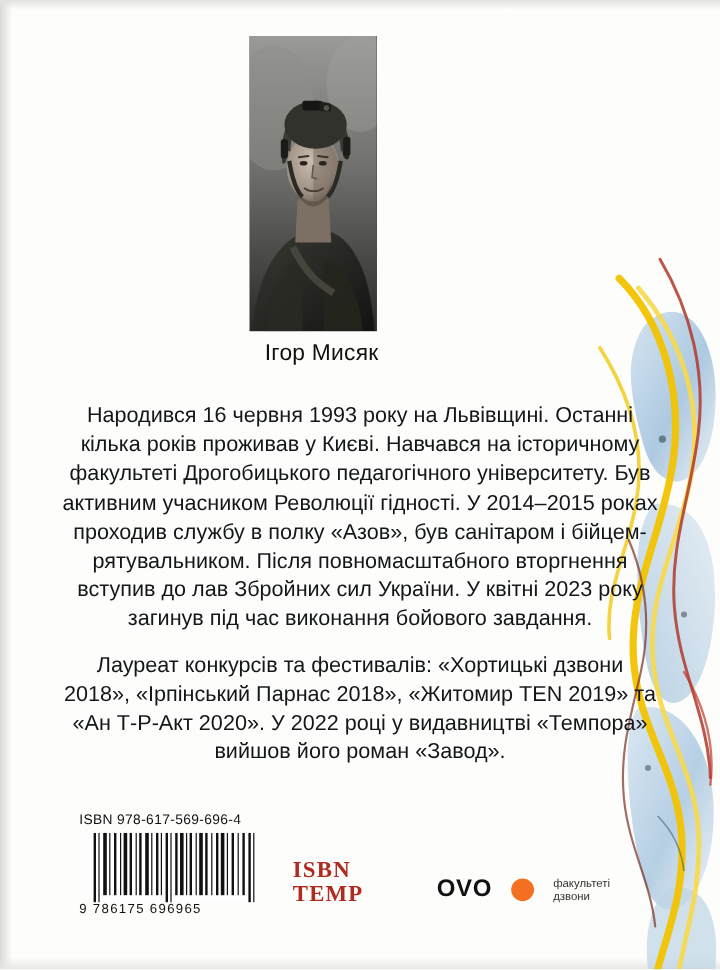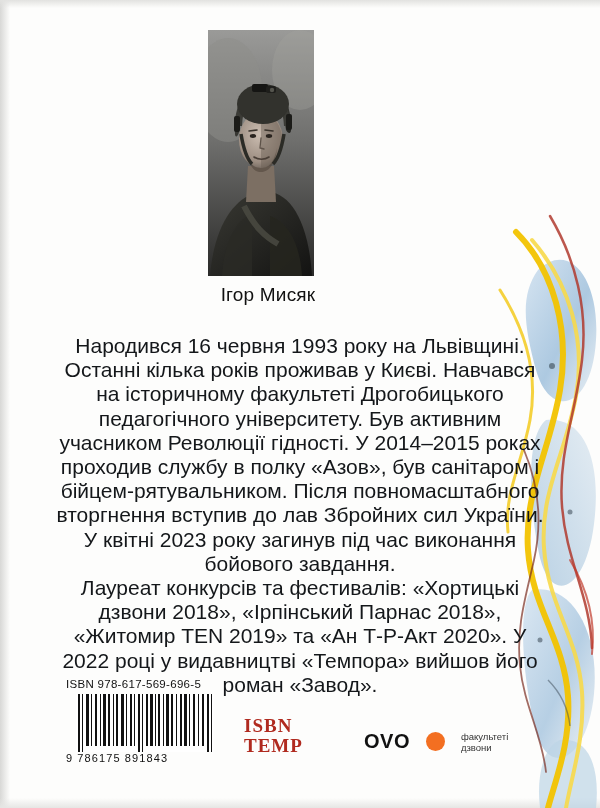--- a/index.html
+++ b/index.html
@@ -72,29 +72,29 @@
     color: #111111;
     letter-spacing: 0.2px;
   }
 
   .bio {
     position: absolute;
     left: 52px;
     top: 334px;
     width: 496px;
     text-align: center;
-    font-size: 21px;
+    font-size: 18px;
     line-height: 24.2px;
     color: #14171a;
   }
   .bio p {
     margin: 0;
   }
   .bio p + p {
-    margin-top: 0px;
+    margin-top: 14px;
   }
 
   
   .isbn-text {
     position: absolute;
     left: 66px;
     top: 678px;
     font-size: 11.5px;
     color: #111;
     letter-spacing: 0.3px;
@@ -276,21 +276,21 @@
     </svg>
   </div>
 
   <div class="author-name">Ігор Мисяк</div>
 
   <div class="bio">
     <p>Народився 16 червня 1993 року на Львівщині. Останні кілька років проживав у Києві. Навчався на історичному факультеті Дрогобицького педагогічного університету. Був активним учасником Революції гідності. У 2014–2015 роках проходив службу в полку «Азов», був санітаром і бійцем-рятувальником. Після повномасштабного вторгнення вступив до лав Збройних сил України. У квітні 2023 року загинув під час виконання бойового завдання.</p>
     <p>Лауреат конкурсів та фестивалів: «Хортицькі дзвони 2018», «Ірпінський Парнас 2018», «Житомир TEN 2019» та «Ан Т-Р-Акт 2020». У 2022 році у видавництві «Темпора» вийшов його роман «Завод».</p>
   </div>
 
-  <div class="isbn-text">ISBN 978-617-569-696-5</div>
+  <div class="isbn-text">ISBN 978-617-569-696-4</div>
 
   <div class="barcode-wrap">
     <svg class="barcode-bars" width="138" height="58" viewBox="0 0 138 58" xmlns="http://www.w3.org/2000/svg">
       <rect x="0" y="0" width="138" height="58" fill="#ffffff"></rect>
       <g fill="#111111">
         <rect x="2" y="0" width="2" height="58"></rect>
         <rect x="6" y="0" width="1" height="58"></rect>
         <rect x="10" y="0" width="3" height="52"></rect>
         <rect x="15" y="0" width="1" height="52"></rect>
         <rect x="19" y="0" width="2" height="52"></rect>
@@ -316,21 +316,21 @@
         <rect x="104" y="0" width="2" height="52"></rect>
         <rect x="108" y="0" width="3" height="52"></rect>
         <rect x="113" y="0" width="1" height="52"></rect>
         <rect x="117" y="0" width="2" height="52"></rect>
         <rect x="122" y="0" width="1" height="52"></rect>
         <rect x="126" y="0" width="2" height="52"></rect>
         <rect x="131" y="0" width="2" height="58"></rect>
         <rect x="135" y="0" width="1" height="58"></rect>
       </g>
     </svg>
-    <div class="barcode-digits">9 786175 891843</div>
+    <div class="barcode-digits">9 786175 696965</div>
   </div>
 
   <div class="logo-tempora">
     <div>ISBN</div>
     <div>TEMP</div>
   </div>
 
   <div class="logo-ovo">
     <span class="logo-ovo-text">OVO</span>
     <span class="logo-ovo-dot"></span>

